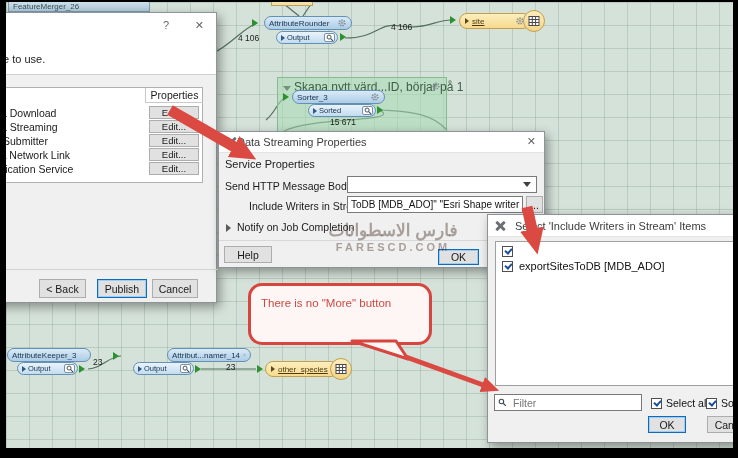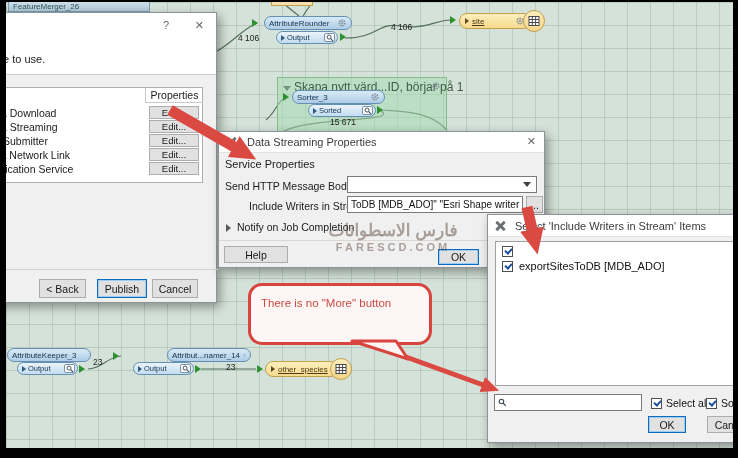--- a/index.html
+++ b/index.html
@@ -260,35 +260,35 @@
     </div>
     <div style="position:absolute;left:0;top:256px;width:245px;border-top:1px solid #d2d2d2;"></div>
     <div class="btn" style="position:absolute;left:66px;top:266px;width:47px;height:19px;">&lt; Back</div>
     <div class="btn default" style="position:absolute;left:124px;top:266px;width:50px;height:19px;">Publish</div>
     <div class="btn" style="position:absolute;left:179px;top:266px;width:46px;height:19px;">Cancel</div>
   </div>
 
   <div class="dlg" style="left:218px;top:131px;width:327px;height:137px;z-index:20;">
     <div class="titlebar">
       <span class="toolsicon"></span>
-      <span style="margin-left:10px;">Data Streaming Properties</span>
+      <span style="">Data Streaming Properties</span>
       <span class="tb-close">✕</span>
     </div>
     <div style="position:absolute;left:6px;top:26px;font-size:11px;color:#1a1a1a;">Service Properties</div>
     <div style="position:absolute;left:6px;top:48px;font-size:10.5px;color:#1a1a1a;">Send HTTP Message Body to Reader:</div>
     <div class="field" style="position:absolute;left:128px;top:44px;width:190px;height:17px;">
       <span class="darr" style="margin-left:auto;margin-right:2px;"></span>
     </div>
     <div style="position:absolute;left:30px;top:68px;font-size:10.5px;color:#1a1a1a;">Include Writers in Stream:</div>
     <div class="field" style="position:absolute;left:128px;top:64px;width:176px;height:17px;">ToDB [MDB_ADO]" "Esri Shape writer [SHAPE]"</div>
     <div class="btn" style="position:absolute;left:307px;top:64px;width:17px;height:17px;">...</div>
     <span class="chev" style="position:absolute;left:7px;top:92px;"></span>
     <div style="position:absolute;left:18px;top:89px;font-size:10.5px;color:#1a1a1a;">Notify on Job Completion</div>
     <div style="position:absolute;left:0;top:108px;width:327px;border-top:1px solid #d8d8d8;"></div>
-    <div class="btn" style="position:absolute;left:5px;top:114px;width:64px;height:17px;">Help</div>
+    <div class="btn" style="position:absolute;left:5px;top:114px;width:48px;height:17px;">Help</div>
     <div class="btn default" style="position:absolute;left:219px;top:117px;width:41px;height:16px;">OK</div>
   </div>
 
   <div class="wm">
     <div class="a">فارس الاسطوانات</div>
     <div class="b">FARESCD.COM</div>
   </div>
 
   <div class="dlg" style="left:487px;top:214px;width:300px;height:229px;z-index:30;">
     <div class="titlebar" style="height:22px;">
@@ -301,20 +301,21 @@
       </div>
       <div style="display:flex;align-items:center;gap:6px;padding:2px 6px;">
         <span class="cb"></span>
         <span style="font-size:11px;color:#111;">exportSitesToDB [MDB_ADO]</span>
       </div>
     </div>
     <div class="field" style="position:absolute;left:6px;top:179px;width:148px;height:17px;gap:4px;">
       <svg width="9" height="9">
           <use href="#lens"></use>
         </svg>
+      <input style="border: 0px; outline: 0px; width: 120px; font-size: 10.5px; color: rgb(17, 17, 17); background: transparent;" placeholder="Filter">
     </div>
     <div style="position:absolute;left:163px;top:182px;display:flex;align-items:center;gap:4px;">
       <span class="cb"></span>
       <span style="font-size:10.5px;color:#111;">Select all</span>
     </div>
     <div style="position:absolute;left:218px;top:182px;display:flex;align-items:center;gap:4px;">
       <span class="cb"></span>
       <span style="font-size:10.5px;color:#111;">Sort</span>
     </div>
     <div class="btn default" style="position:absolute;left:160px;top:201px;width:38px;height:17px;">OK</div>

